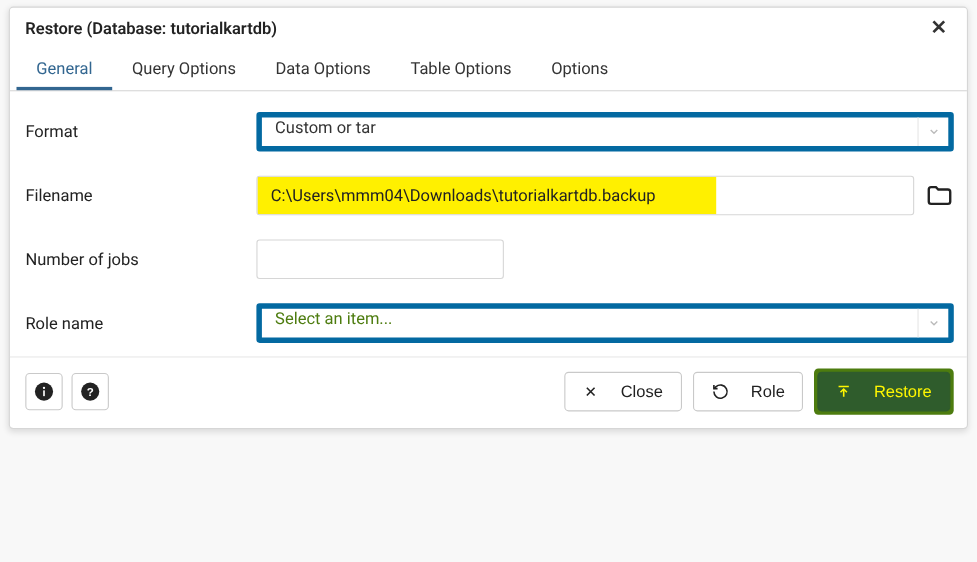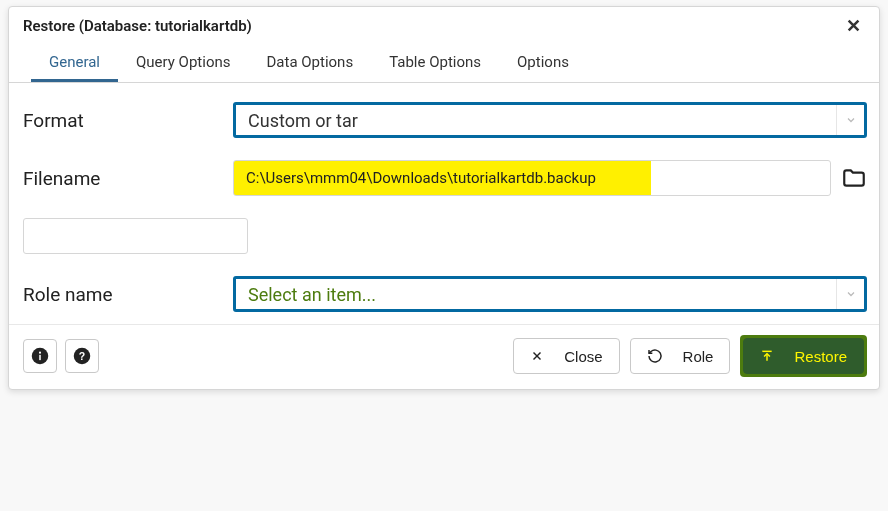--- a/index.html
+++ b/index.html
@@ -34,21 +34,21 @@
       font-size: 18px;
       font-weight: 700;
       cursor: pointer;
       color: #333;
       line-height: 1;
       padding: 2px 4px;
     }
     .tabs {
       display: flex;
       border-bottom: 1px solid #d6d6d6;
-      padding: 0 22px;
+      padding: 0 6px;
     }
     .tab {
       padding: 10px 18px 11px;
       font-size: 15px;
       color: #333;
       cursor: pointer;
       position: relative;
     }
     .tab.active {
       color: #326690;
@@ -60,35 +60,34 @@
       flex: 1;
       overflow-y: auto;
     }
     .form-row {
       display: flex;
       align-items: center;
       padding: 11px 0;
     }
     .label-col {
       width: 210px;
-      font-size: 19px;
+      font-size: 15px;
       color: #222;
     }
     .field-col {
       flex: 1;
     }
     .select-wrap {
       position: relative;
-      border: 3px solid #0369a1;
+      border: 5px solid #0369a1;
       border-radius: 3px;
       height: 36px;
       display: flex;
-      align-items: center;
       padding: 0 12px;
-      font-size: 18px;
+      font-size: 15px;
       color: #333;
       background: #fff;
     }
     .select-wrap.placeholder { color: #4d7c0f; }
     .select-wrap .chevron-zone {
       position: absolute;
       right: 0;
       top: 0;
       bottom: 0;
       width: 28px;
@@ -210,20 +209,21 @@
           <span class="icon" style="cursor:pointer;">
             <svg width="26" height="26" viewBox="0 0 24 24" fill="none" stroke="#222" stroke-width="2">
                 <path d="M3 7a2 2 0 0 1 2-2h4l2 2h8a2 2 0 0 1 2 2v8a2 2 0 0 1-2 2H5a2 2 0 0 1-2-2V7z"></path>
               </svg>
           </span>
         </div>
       </div>
     </div>
 
     <div class="form-row">
+      <div class="label-col">Number of jobs</div>
       <div class="field-col">
         <input type="text" class="text-input" value="" style="">
       </div>
     </div>
 
     <div class="form-row">
       <div class="label-col">Role name</div>
       <div class="field-col">
         <div class="select-wrap placeholder">
           <span>Select an item...</span>

